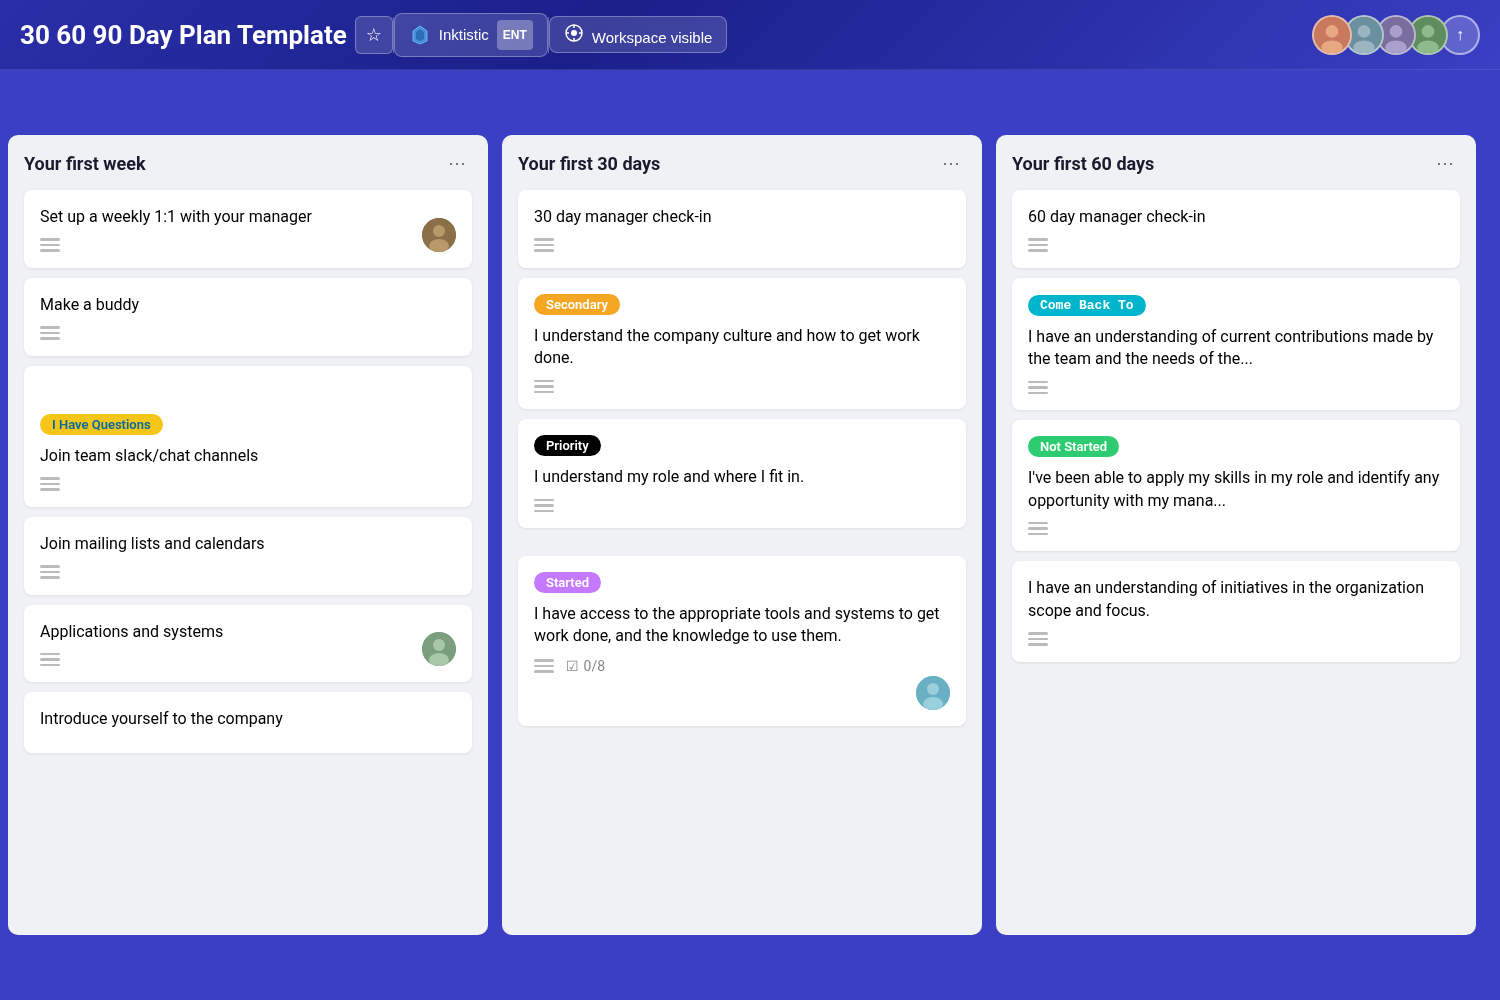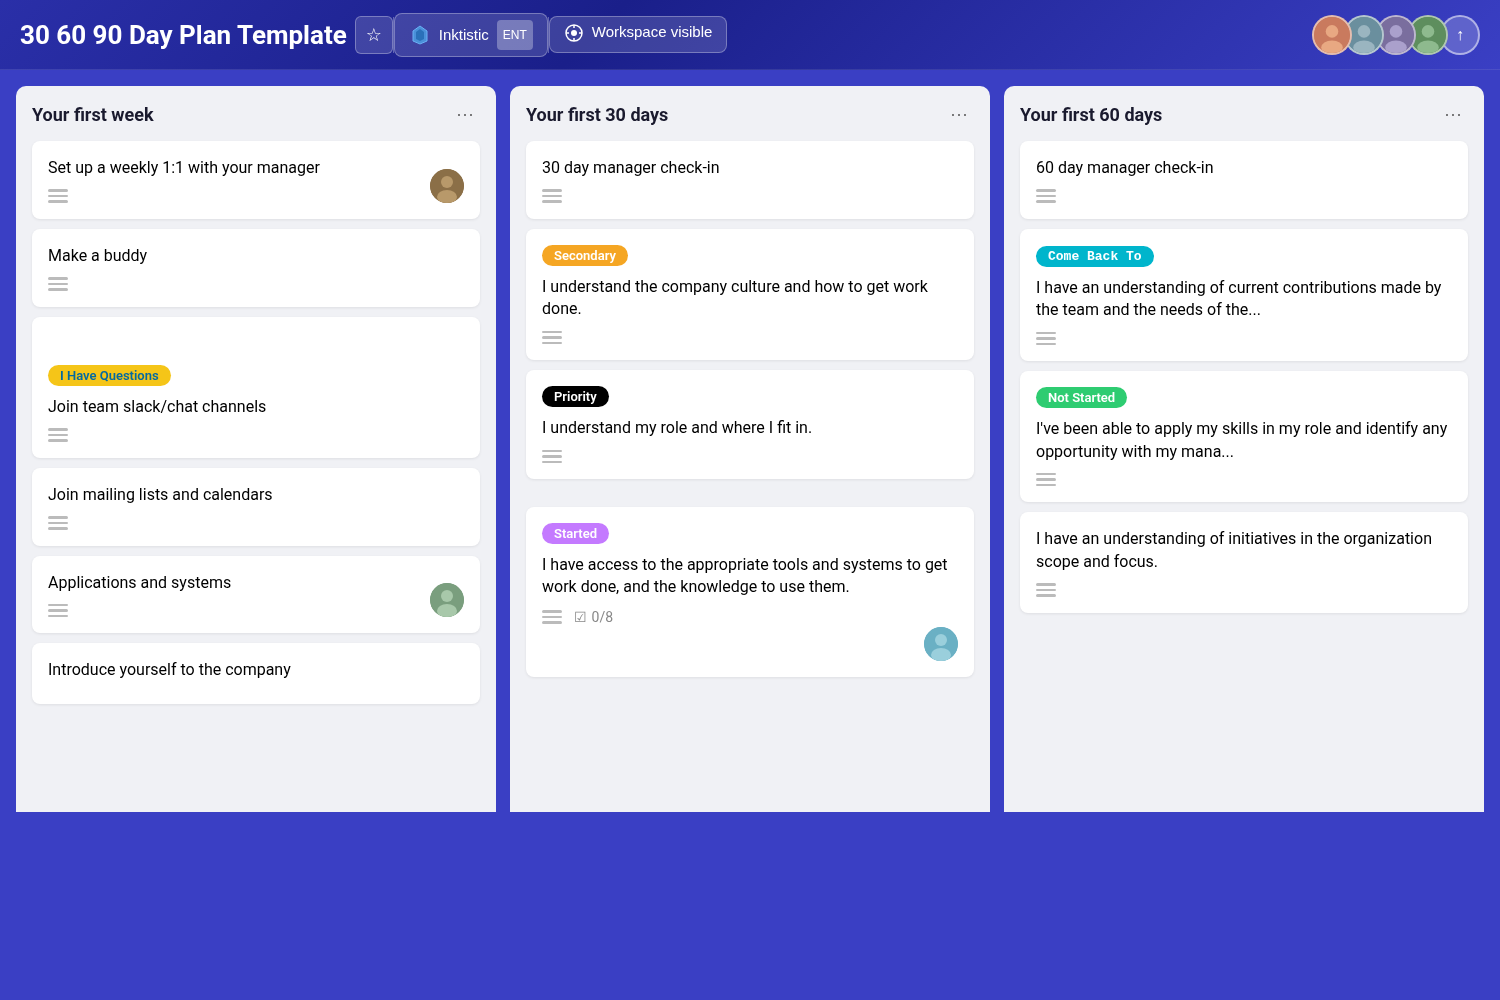--- a/index.html
+++ b/index.html
@@ -57,34 +57,34 @@
       cursor: pointer;
       color: white;
       font-size: 15px;
       font-weight: 500;
     }
     .workspace-badge {
       background: rgba(255,255,255,0.3);
       border-radius: 4px;
       padding: 8px 6px;
       font-size: 12px;
-      font-weight: 400;
+      font-weight: 700;
       color: white;
     }
     .inktistic-icon {
       width: 22px;
       height: 22px;
     }
     .visibility-btn {
       background: rgba(255,255,255,0.15);
       border: 1px solid rgba(255,255,255,0.3);
       border-radius: 8px;
       padding: 6px 14px;
       display: flex;
-      align-items: flex-start;
+      align-items: flex-end;
       gap: 8px;
       cursor: pointer;
       color: white;
       font-size: 15px;
       font-weight: 500;
     }
     .header-avatars {
       margin-left: auto;
       display: flex;
       align-items: center;
@@ -114,25 +114,25 @@
       display: flex;
       align-items: center;
       justify-content: center;
       margin-left: -8px;
       font-size: 16px;
       color: white;
     }
 
     
     .board-area {
-      padding: 16px;
+      padding: 8px;
       display: flex;
       gap: 14px;
-      align-items: flex-start;
-      height: 742px;
+      align-items: center;
+      height: 930px;
       overflow: hidden;
     }
 
     
     .column {
       background: #f0f1f5;
       border-radius: 10px;
       flex: 0 0 480px;
       min-height: 800px;
       padding: 16px;

